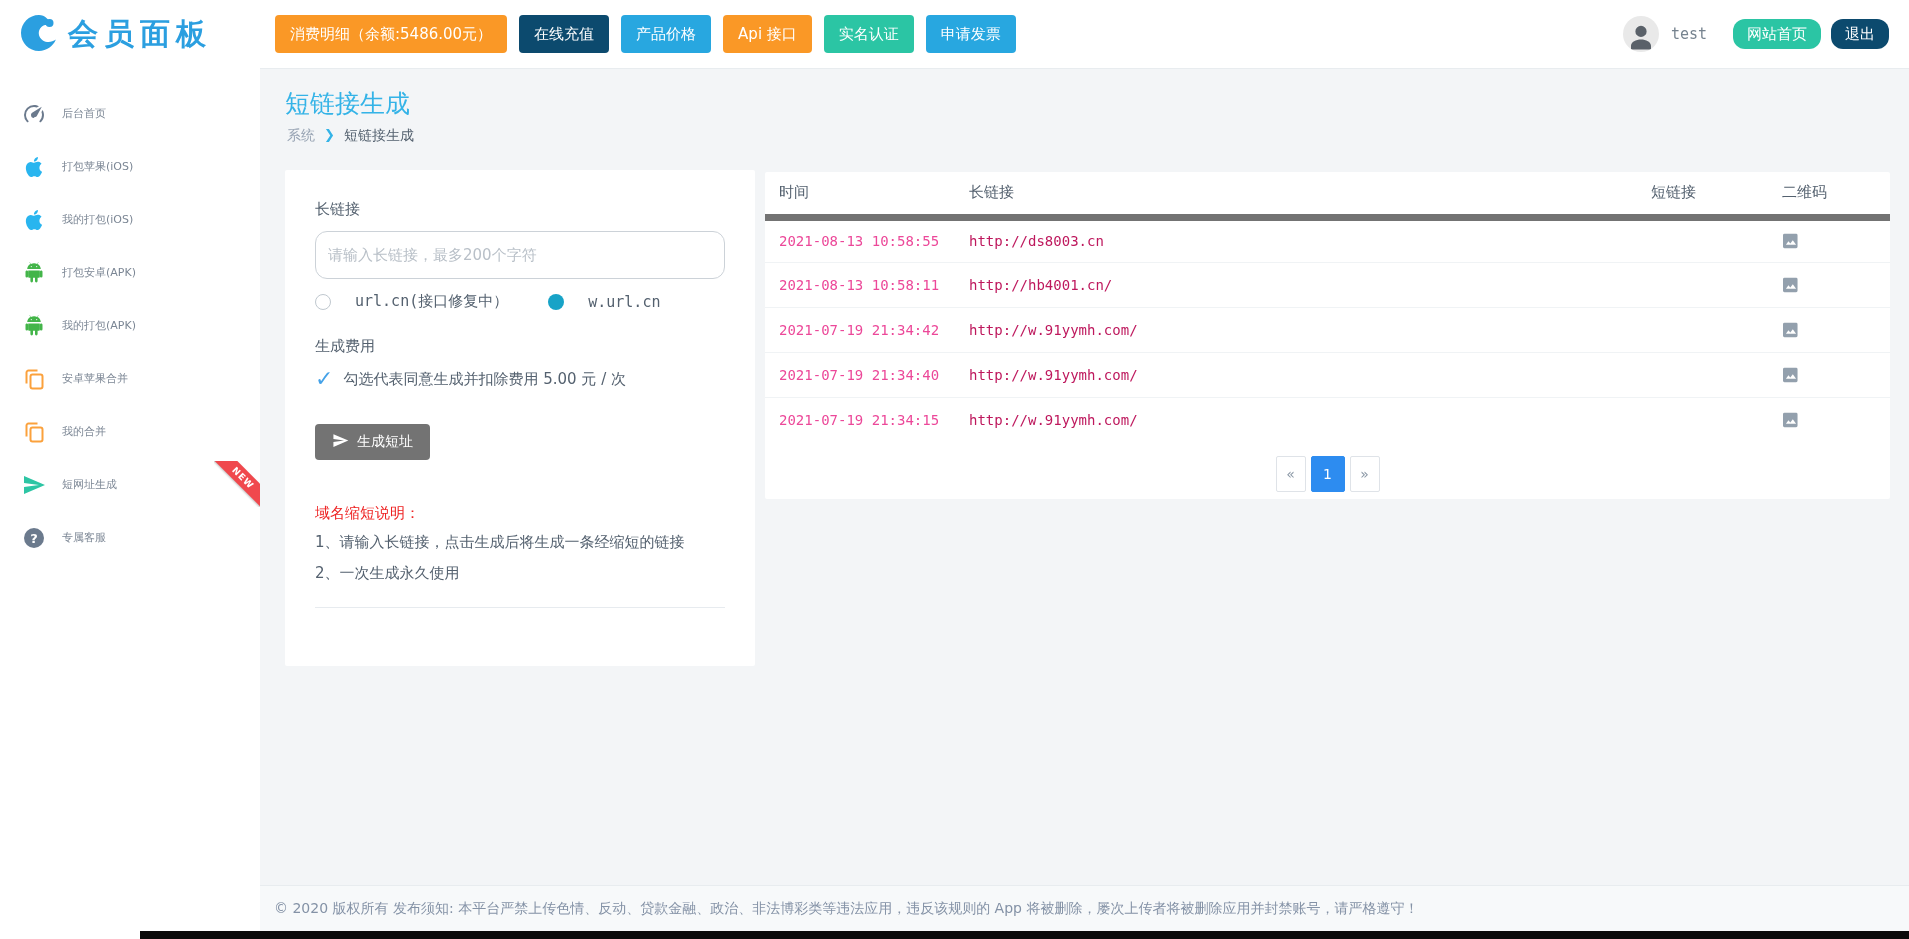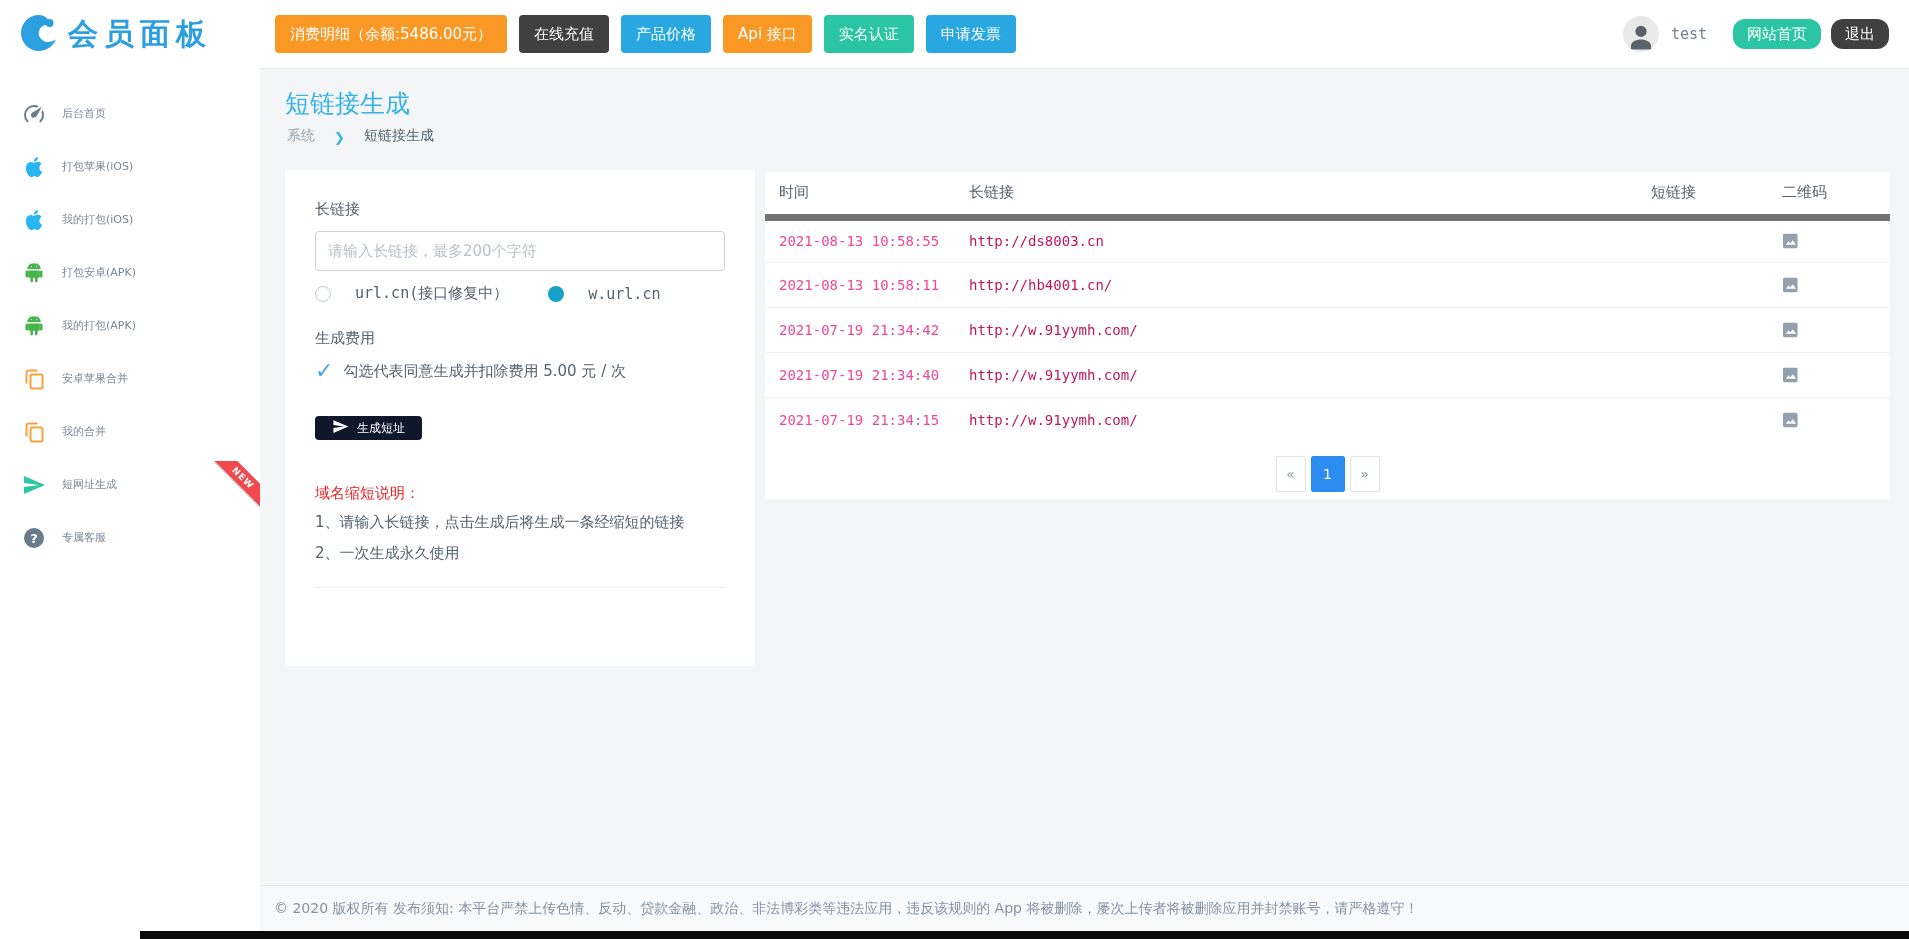--- a/index.html
+++ b/index.html
@@ -19,59 +19,59 @@
   .ribbon { position:absolute; left:-14px; top:9px; width:86px; transform:rotate(45deg);
     background:#f0484d; color:#fff; font-size:9px; font-weight:bold; text-align:center;
     letter-spacing:1px; padding:3px 0; box-shadow:0 1px 2px rgba(0,0,0,.25); }
 
   
   .topbar { position:absolute; left:260px; top:0; right:0; height:69px; background:#fff;
     border-bottom:1px solid #e8ecef; display:flex; align-items:center; padding:0 20px 0 15px; z-index:3; }
   .nav-btn { height:38px; border:none; border-radius:4px; color:#fff; font-size:15px;
     padding:0 15px; margin-right:12px; cursor:pointer; font-family:inherit; }
   .btn-orange { background:#fa9826; }
-  .btn-red    { background:#404040; }
+  .btn-red    { background:#0c4a6e; }
   .btn-blue   { background:#28a7e0; }
   .btn-teal   { background:#2bc5a4; }
   .topbar-spacer { flex:1; }
   .avatar { width:36px; height:36px; border-radius:50%; background:#e9e9e9; overflow:hidden;
     display:flex; align-items:flex-end; justify-content:center; cursor:pointer; }
   .username { font-size:15px; color:#76838f; margin:0 26px 0 12px; }
   .small-btn { height:30px; border:none; border-radius:12px; color:#fff; font-size:15px;
     padding:0 14px; cursor:pointer; font-family:inherit; }
   .small-btn + .small-btn { margin-left:10px; }
 
   
   .main { position:absolute; left:260px; top:69px; right:0; bottom:0; background:#f3f5f7; overflow:hidden; }
   .page-title { position:absolute; left:25px; top:18px; font-size:25px; color:#34b3e7; }
   .breadcrumb { position:absolute; left:27px; top:58px; font-size:14px; color:#97a3b3;
-    display:flex; align-items:flex-end;gap:10px; }
+    display:flex; align-items:flex-start; }
   .breadcrumb .crumb-root { cursor:pointer; }
   .breadcrumb .sep { color:#34b3e7; margin:0 9px; font-size:13px; }
   .breadcrumb .crumb-cur { color:#54616f; }
 
   .card { position:absolute; background:#fff; border-radius:2px; }
   .card-form { left:25px; top:101px; width:470px; height:496px; padding:30px; }
   .card-table { left:505px; top:103px; width:1125px; height:327px; }
 
   
   .f-label { font-size:15px; color:#54616f; }
-  .f-input { margin-top:12px; width:410px; height:40px; border:1px solid #ccd2d8; border-radius:4px;
+  .f-input { margin-top:12px; width:410px; height:48px; border:1px solid #ccd2d8; border-radius:12px;
     padding:0 12px; font-size:15px; color:#333; font-family:inherit; background:#fff; }
   .f-input::placeholder { color:#b9c0c8; }
   .sec { margin-top:26px; }
   .radio-row { margin-top:13px; display:flex; align-items:center; font-size:15px; color:#54616f;gap:16px; }
   .radio { width:16px; height:16px; border-radius:50%; border:1px solid #c0c8cf; background:#fff;
     display:inline-block; margin-right:8px; cursor:pointer; flex:none; }
   .radio.checked { border:none; background:#17a3c7; }
   .radio-label { margin-right:24px; }
   .check-row { margin-top:12px; display:flex; align-items:center; font-size:15px; color:#54616f; }
   .checkmark { color:#45a2e8; font-size:22px; font-weight:bold; margin-right:10px; line-height:1; cursor:pointer; }
-  .submit-btn { margin-top:34px; height:24px; background:#0f172a; color:#fff; border:none; border-radius:4px;
-    font-size:12px; padding:0 17px; display:flex; align-items:center; gap:8px; cursor:pointer; font-family:inherit; }
+  .submit-btn { margin-top:34px; height:36px; background:#737373; color:#fff; border:none; border-radius:4px;
+    font-size:14px; padding:0 17px; display:flex; align-items:center; gap:8px; cursor:pointer; font-family:inherit; }
   .notice-title { margin-top:44px; color:#ee2222; font-size:15px; }
   .notice-line { margin-top:9px; color:#54616f; font-size:15px; line-height:1.45; }
   .divider { margin-top:22px; border-top:1px solid #e7ebef; }
 
   
   table { width:100%; border-collapse:collapse; table-layout:fixed; }
   col.c1{width:190px;} col.c2{width:682px;} col.c3{width:131px;} col.c4{width:122px;}
   th { text-align:left; font-weight:normal; font-size:15px; color:#54616f; height:45px;
     padding-left:14px; border-bottom:7px solid #737373; }
   td { height:45px; padding-left:14px; border-bottom:1px solid #f0f3f5; font-size:14px; }

